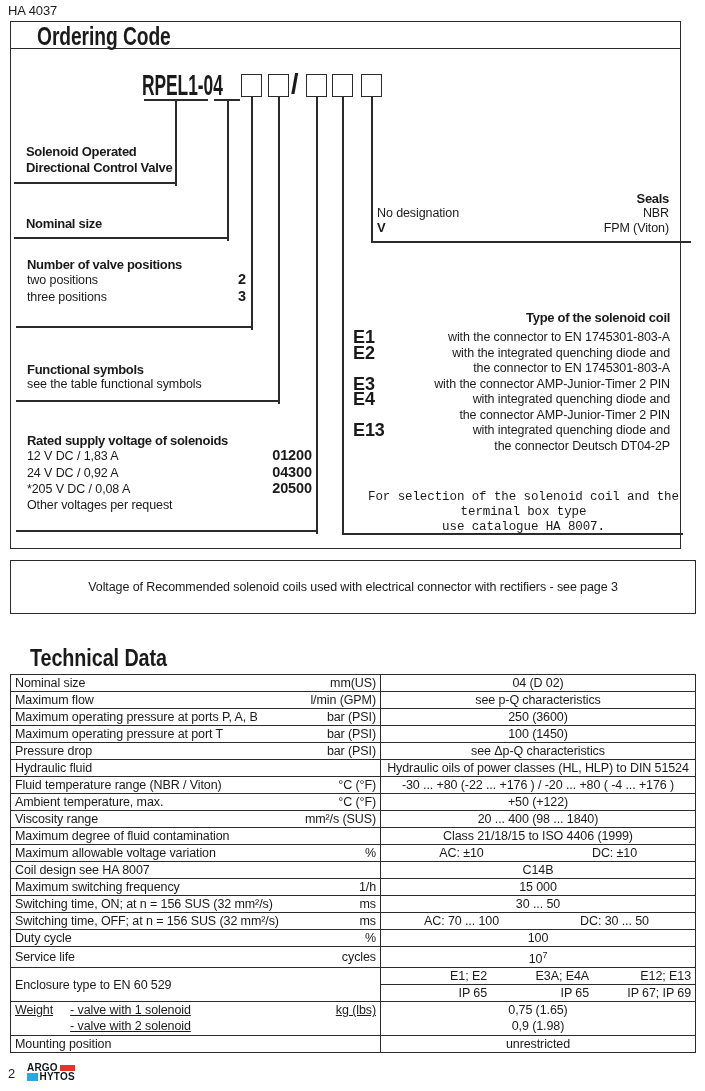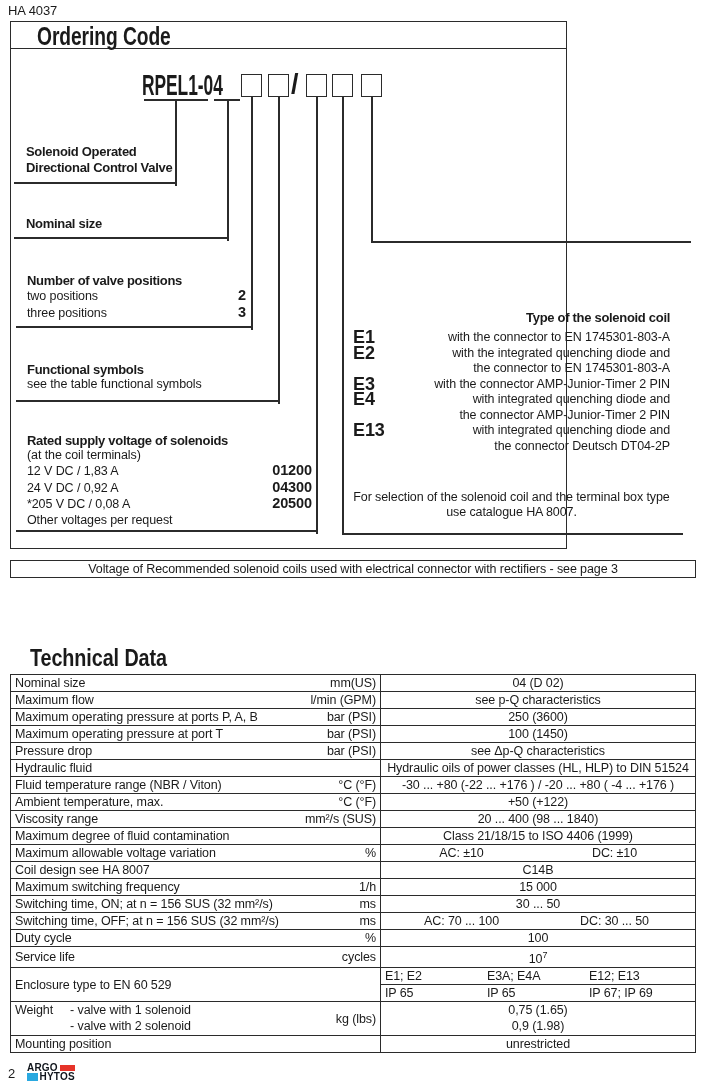--- a/index.html
+++ b/index.html
@@ -6,21 +6,21 @@
   html,body { background:#ffffff; }
   body {
     width:705px; height:1091px; position:relative; overflow:hidden;
     font-family:"Liberation Sans", sans-serif; color:#1a1a1a;
     letter-spacing:-0.1px;
   }
   .abs { position:absolute; }
   
   .doc-code { left:8px; top:3px; font-size:13px; }
   
-  .obox { left:10px; top:21px; width:557px; height:528px; border:1.6px solid #2b2b2b; }
+  .obox { left:10px; top:21px; width:671px; height:528px; border:1.6px solid #2b2b2b; }
   .oc-titlebar { height:27px; border-bottom:1.6px solid #2b2b2b; }
   .oc-title { font-weight:bold; font-size:26px; line-height:26px; white-space:nowrap;
               transform:scaleX(0.74); transform-origin:left center; position:absolute; left:26px; top:1px; }
   .diagram { position:absolute; left:0; top:27px; right:0; bottom:0; }
   .model { left:131px; top:22px; font-weight:bold; font-size:29px; line-height:28px; white-space:nowrap;
            transform:scaleX(0.60); transform-origin:left top; }
   .slash { left:280px; top:21px; font-weight:bold; font-size:27px; line-height:28px; }
   .cbox { top:25px; width:21px; height:23px; border:1.6px solid #2b2b2b; position:absolute; }
   .uline { height:2px; background:#2b2b2b; position:absolute; top:50px; }
   .vline { width:1.5px; background:#2b2b2b; position:absolute; }
@@ -32,34 +32,34 @@
   .rightalign { text-align:right; }
   .seals-row { display:flex; justify-content:space-between; line-height:14.8px; }
   .coil-line { position:relative; text-align:right; line-height:15.5px; }
   .coil-code { position:absolute; left:0; top:0; font-weight:bold; font-size:18px; }
   .center { text-align:center; }
   
   table { border-collapse:collapse; table-layout:fixed; width:685px; }
   td { border:1.5px solid #2b2b2b; font-size:12.5px; line-height:14px; vertical-align:middle; }
   .mtable { position:absolute; left:10px; top:560px; }
   .mtable td { text-align:center; }
-  .mtable .mcap { padding:1px 2px; height:15px; }
+  .mtable .mcap { padding:19px 2px; height:15px; }
   .mtable .mh { padding:3px 6px; }
   .mtable .mrow td { height:19px; }
   .ttable { position:absolute; left:10px; top:674px; }
   .ttable td { padding:1px 4px; height:17px; }
   .lc { }
   .lc .cellflex { display:flex; justify-content:space-between; align-items:center; }
   .unit { text-align:right; white-space:nowrap; padding-left:6px; }
   .vc { text-align:center; }
   .split { display:flex; }
   .split span { flex:1; text-align:center; }
   .triple { display:flex; }
-  .triple span { flex:1; text-align:left; }
-  .weight-cell { display:flex; align-items:center; }
+  .triple span { flex:1; text-align:right; }
+  .weight-cell { display:flex; align-items:flex-start;text-decoration:underline; }
   .weight-cell .wlbl { align-self:flex-start; margin-right:17px; line-height:15.5px; }
   .weight-cell .wlines { flex:1; display:flex; flex-direction:column; line-height:15.5px; }
   .vstack div { line-height:15.5px; }
   sup { font-size:9px; }
   
   .pageno { left:8px; top:1066px; font-size:13px; }
   .logo { left:27px; top:1064px; }
   .lrow { display:flex; align-items:center; height:8.5px; }
   .ltxt { font-weight:bold; font-size:10px; letter-spacing:0.2px; color:#10151c; line-height:8px; }
   .lred { width:15px; height:6px; margin-left:2px; }
@@ -104,55 +104,65 @@
 
     <div class="blk" style="left:15px; top:95px;">
       <div class="ttl" style="line-height:16px;">Solenoid Operated</div>
       <div class="ttl" style="line-height:16px;">Directional Control Valve</div>
     </div>
 
     <div class="blk" style="left:15px; top:167px;">
       <div class="ttl">Nominal size</div>
     </div>
 
-    <div class="blk" style="left:16px; top:224px; width:219px;">
+    <div class="blk" style="left:16px; top:208px; width:219px;">
       <div class="ttl">Number of valve positions</div>
       <div class="kv">
         <span>two positions</span>
         <span class="code">2</span>
       </div>
       <div class="kv">
         <span>three positions</span>
         <span class="code">3</span>
       </div>
     </div>
 
     <div class="blk" style="left:16px; top:313px;">
       <div class="ttl">Functional symbols</div>
       <div>see the table functional symbols</div>
     </div>
 
     <div class="blk" style="left:16px; top:384px; width:285px;">
       <div class="ttl">Rated supply voltage of solenoids</div>
-      <div>(at the coil terminals)</div>
       <div class="kv">
         <span>12 V DC / 1,83 A</span>
         <span class="code">01200</span>
       </div>
       <div class="kv">
         <span>24 V DC / 0,92 A</span>
         <span class="code">04300</span>
       </div>
       <div class="kv">
         <span>*205 V DC / 0,08 A</span>
         <span class="code">20500</span>
       </div>
       <div>Other voltages per request</div>
     </div>
 
+    <div class="blk" style="left:366px; top:142px; width:292px;">
+      <div class="ttl rightalign">Seals</div>
+      <div class="seals-row">
+        <span>No designation</span>
+        <span>NBR</span>
+      </div>
+      <div class="seals-row">
+        <span class="ttl">V</span>
+        <span>FPM (Viton)</span>
+      </div>
+    </div>
 
     <div class="blk" style="left:342px; top:261px; width:317px;">
       <div class="ttl rightalign" style="margin-bottom:5px;">Type of the solenoid coil</div>
       <div>
         <div class="coil-line"><span class="coil-code">E1</span><span>with the connector to EN 1745301-803-A</span></div>
       </div>
       <div>
         <div class="coil-line"><span class="coil-code">E2</span><span>with the integrated quenching diode and</span></div>
         <div class="coil-line">the connector to EN 1745301-803-A</div>
       </div>
@@ -162,21 +172,21 @@
       <div>
         <div class="coil-line"><span class="coil-code">E4</span><span>with integrated quenching diode and</span></div>
         <div class="coil-line">the connector AMP-Junior-Timer 2 PIN</div>
       </div>
       <div>
         <div class="coil-line"><span class="coil-code">E13</span><span>with integrated quenching diode and</span></div>
         <div class="coil-line">the connector Deutsch DT04-2P</div>
       </div>
     </div>
 
-    <div class="blk center" style="left:342px; top:441px; width:317px;">
+    <div class="blk center" style="left:354px; top:441px; width:317px;font-family:Liberation Mono, monospace;">
       <div>For selection of the solenoid coil and  the terminal box type</div>
       <div>use catalogue HA 8007.</div>
     </div>
 
   </div>
 </div>
 
 <table class="mtable">
   <colgroup>
       <col style="width:343px">

